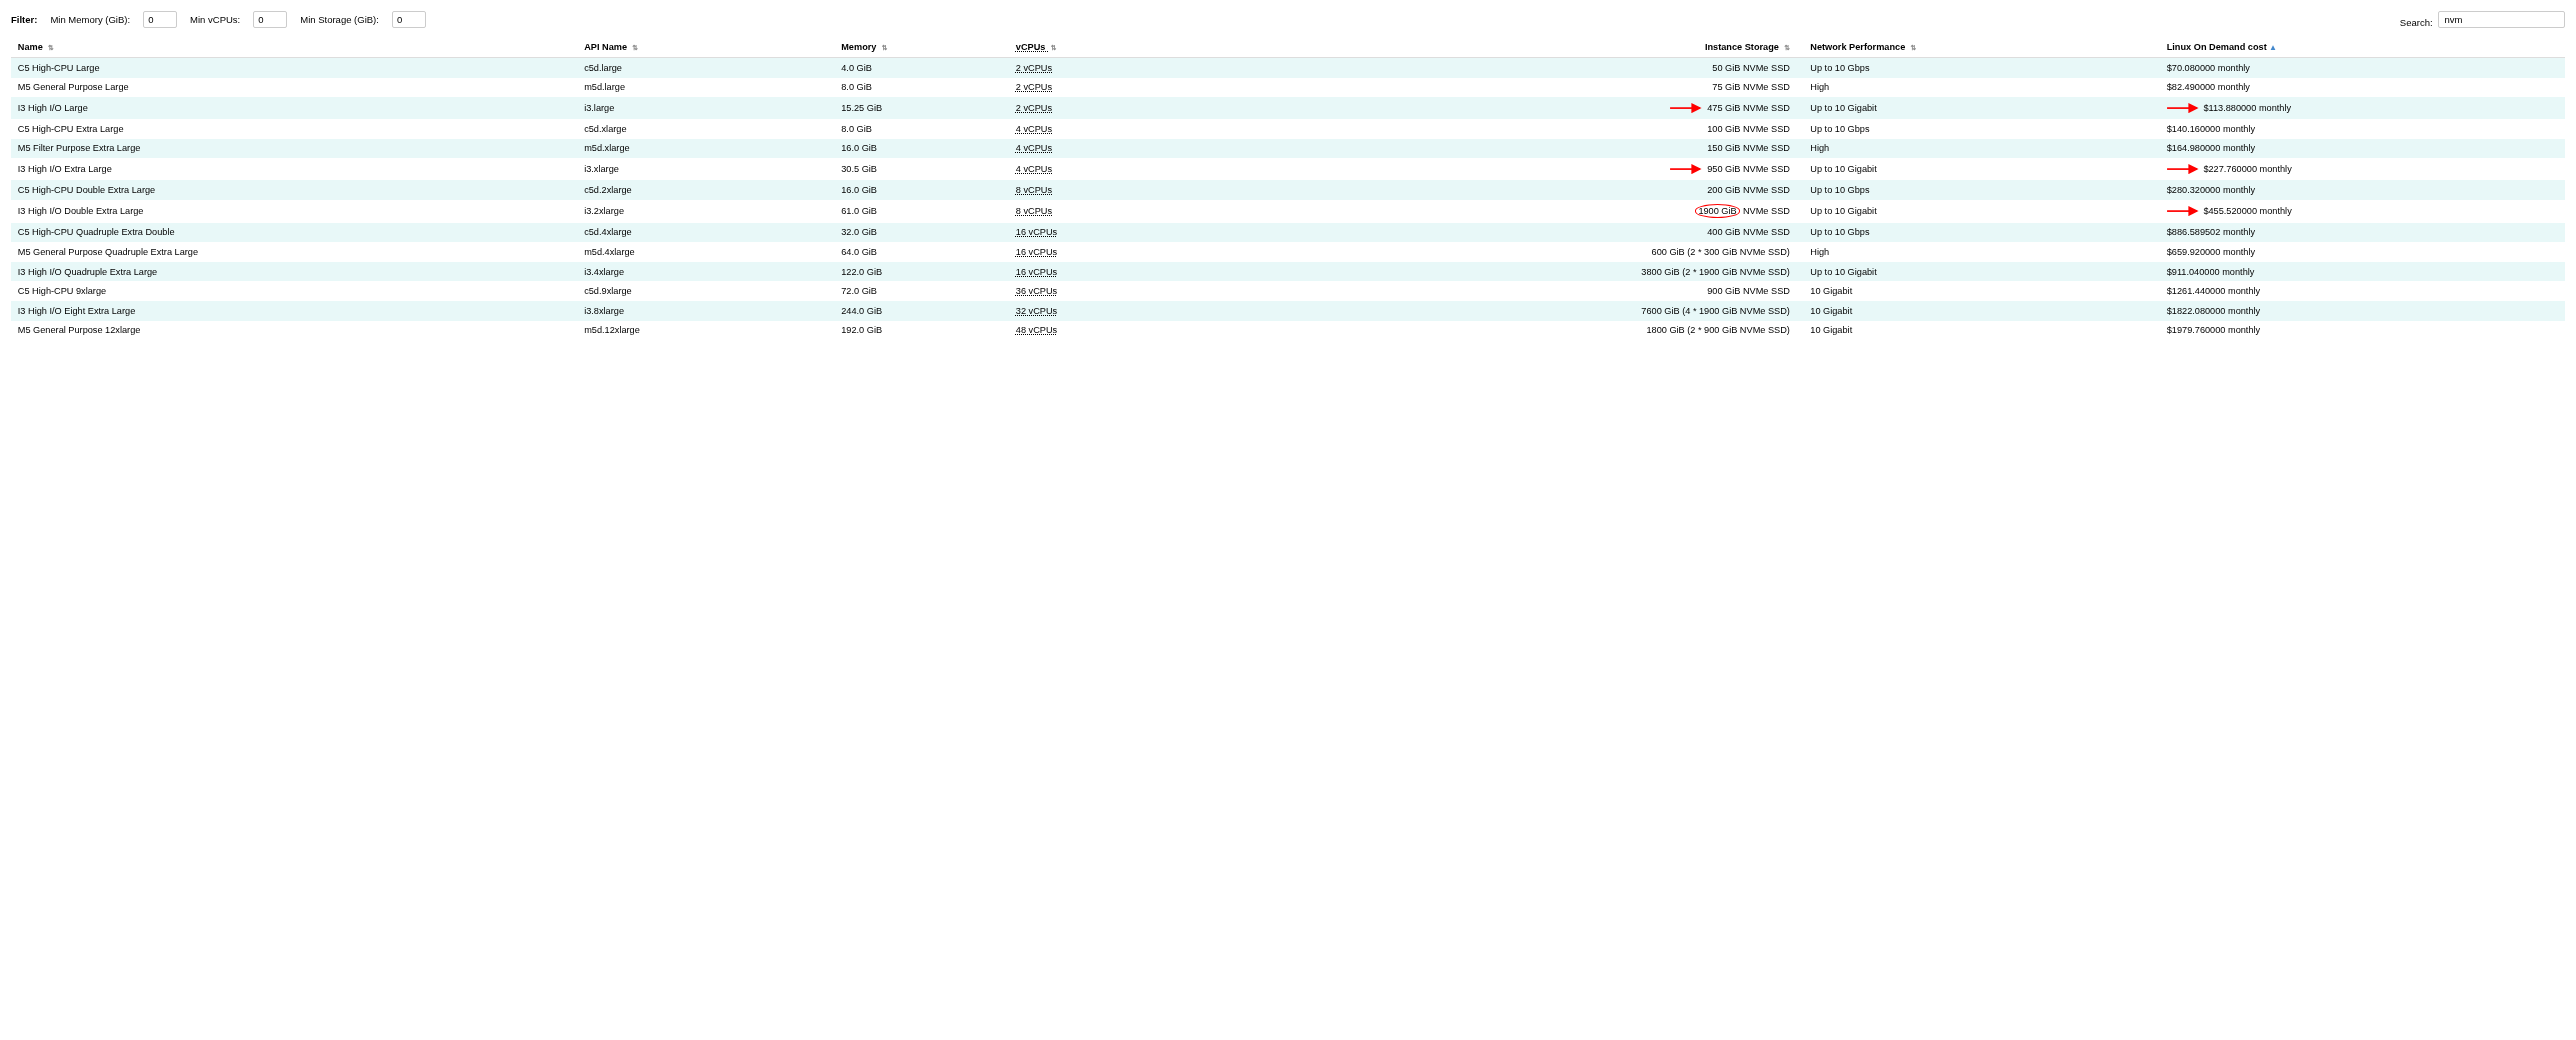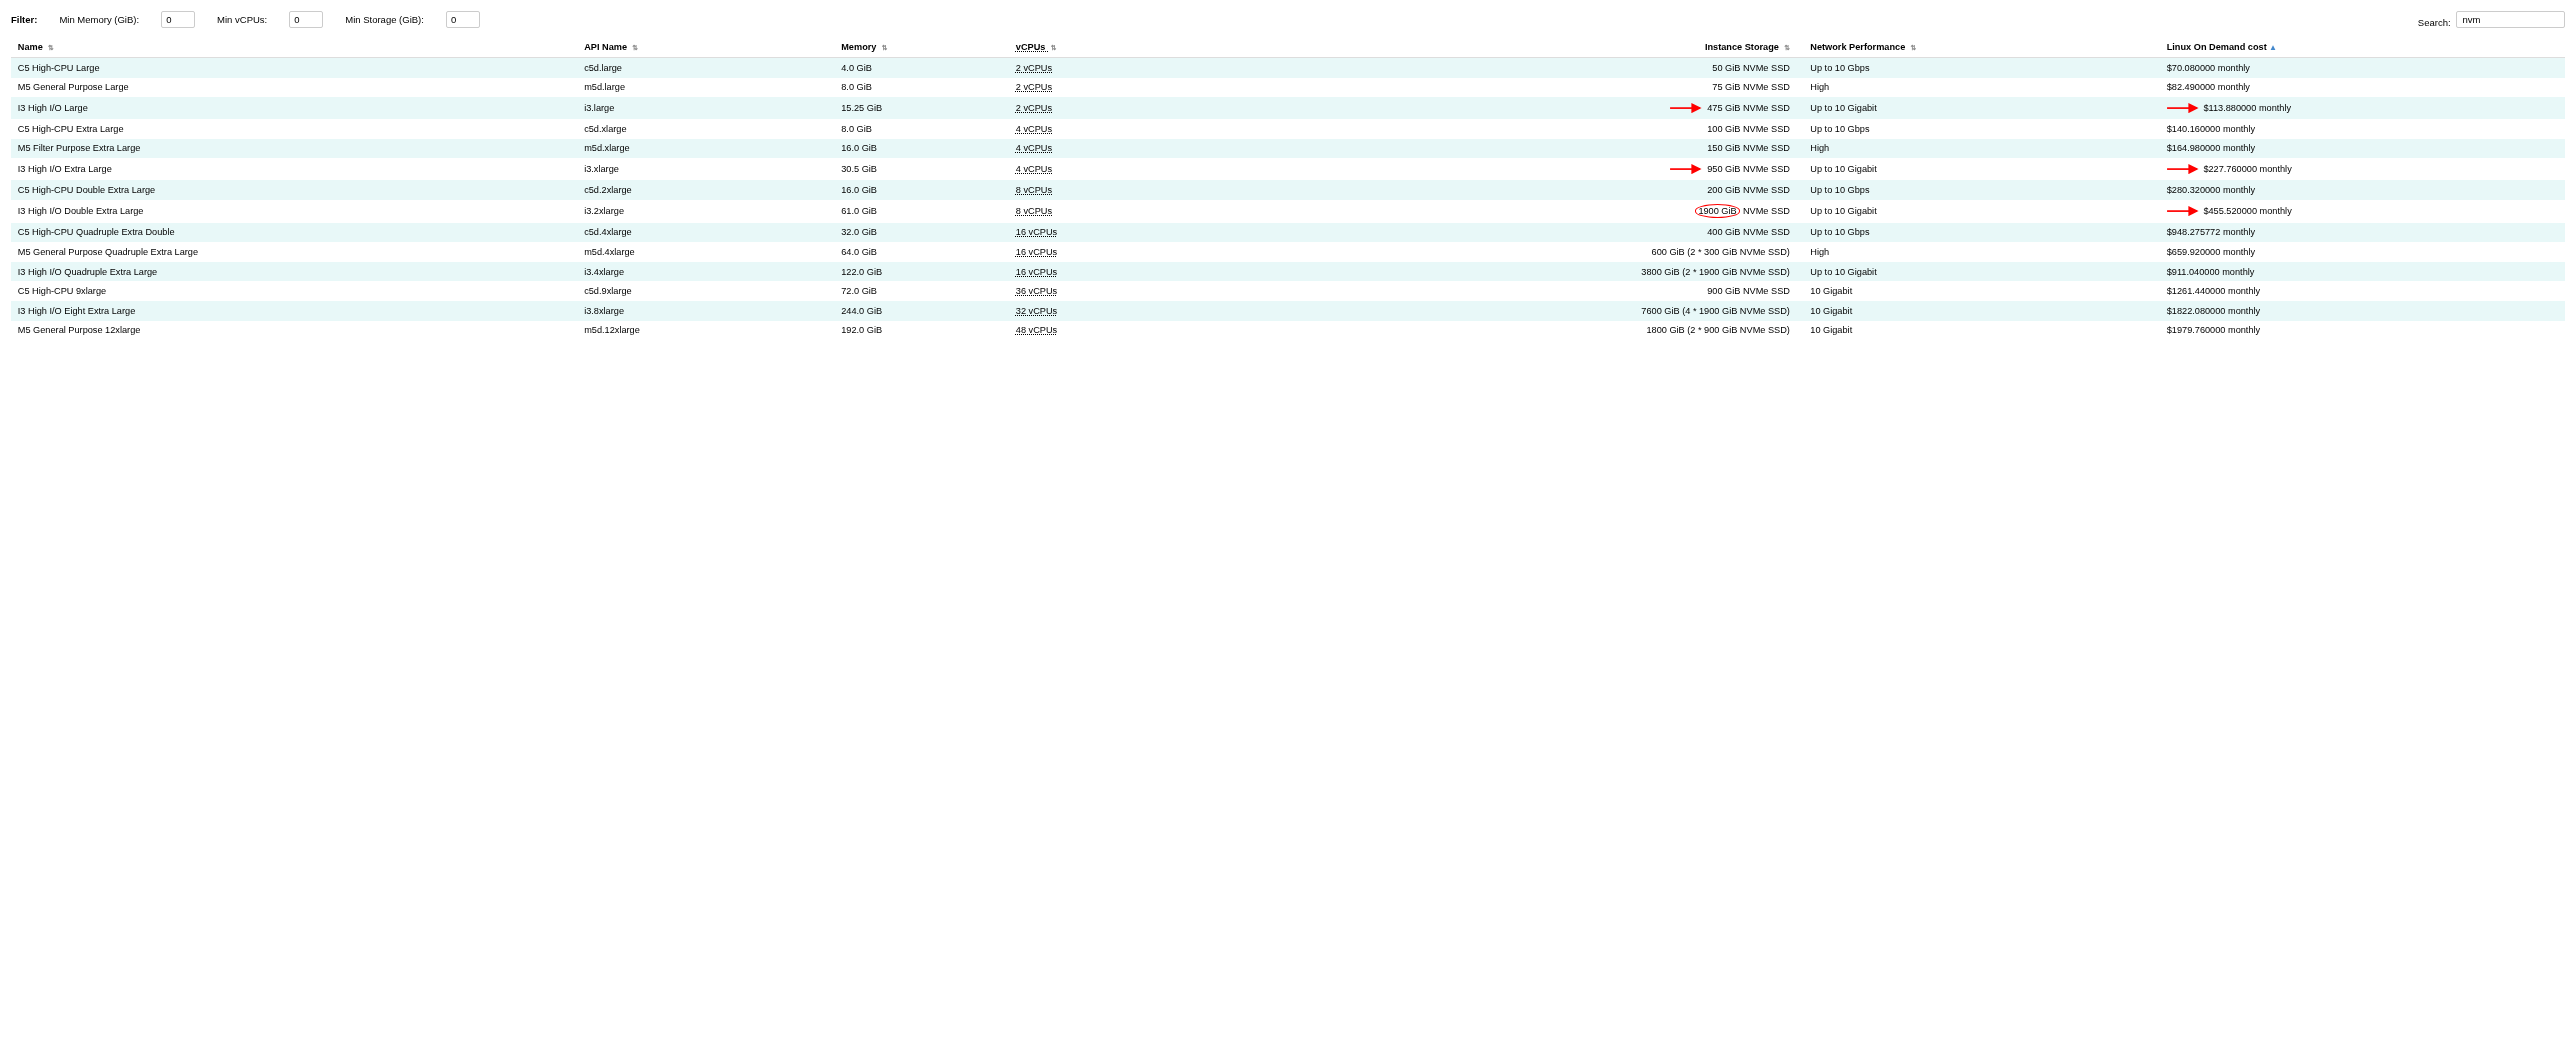--- a/index.html
+++ b/index.html
@@ -6,21 +6,21 @@
     body {
       font-family: -apple-system, BlinkMacSystemFont, "Segoe UI", Arial, sans-serif;
       font-size: 9.5px;
       background: #fff;
       color: #000;
       padding: 11px;
     }
     .filter-bar {
       display: flex;
       align-items: center;
-      gap: 22px;
+      gap: 13px;
       margin-bottom: 9.5px;
       font-size: 9.5px;
     }
     .filter-bar label { font-weight: normal; }
     .filter-bar strong { font-weight: bold; }
     .filter-bar input[type="text"] {
       border: 0.7px solid #ccc;
       border-radius: 2px;
       padding: 2px 4.1px;
       font-size: 9.5px;
@@ -30,21 +30,21 @@
       margin-left: auto;
       display: flex;
       align-items: flex-end;
       gap: 5.4px;
     }
     .search-group input[type="text"] {
       border: 0.7px solid #ccc;
       border-radius: 2px;
       padding: 2px 5.4px;
       font-size: 9.5px;
-      width: 109px;
+      width: 127px;
     }
     table {
       width: 100%;
       border-collapse: collapse;
       font-size: 9.2px;
     }
     thead th {
       background: #fff;
       text-align: left;
       padding: 4.8px 6.8px;
@@ -256,21 +256,21 @@
       <line x1="0" y1="9" x2="44" y2="9" stroke="red" stroke-width="2.5" marker-end="url(#ac8)"></line>
     </svg></span>$455.520000 monthly</td>
       </tr>
       <tr>
         <td class="col-name">C5 High-CPU Quadruple Extra Double</td>
         <td class="col-api">c5d.4xlarge</td>
         <td class="col-memory">32.0 GiB</td>
         <td class="col-vcpus">16 vCPUs</td>
         <td class="col-storage">400 GiB NVMe SSD</td>
         <td class="col-network">Up to 10 Gbps</td>
-        <td class="col-cost">$948.275772 monthly</td>
+        <td class="col-cost">$886.589502 monthly</td>
       </tr>
       <tr>
         <td class="col-name">M5 General Purpose Quadruple Extra Large</td>
         <td class="col-api">m5d.4xlarge</td>
         <td class="col-memory">64.0 GiB</td>
         <td class="col-vcpus">16 vCPUs</td>
         <td class="col-storage">600 GiB (2 * 300 GiB NVMe SSD)</td>
         <td class="col-network">High</td>
         <td class="col-cost">$659.920000 monthly</td>
       </tr>

